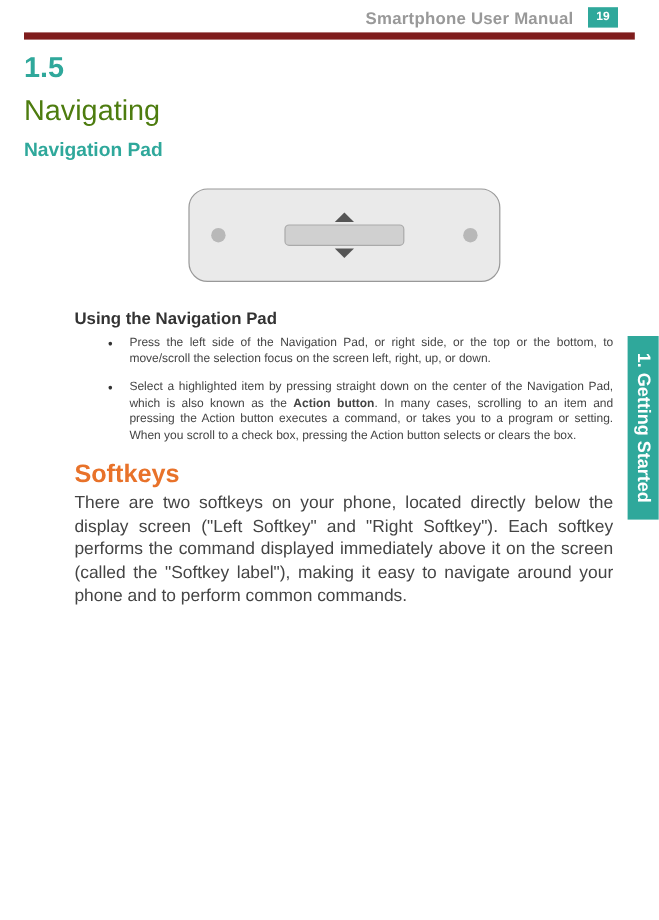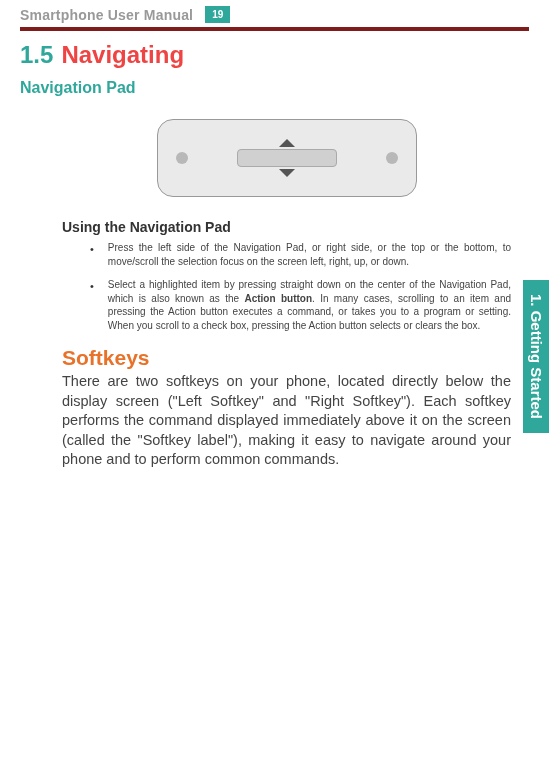--- a/index.html
+++ b/index.html
@@ -10,23 +10,24 @@
     body {
       width: 549px;
       height: 767px;
       font-family: Arial, Helvetica, sans-serif;
       background: #ffffff;
       position: relative;
       overflow: hidden;
     }
     .header-bar {
       display: flex;
+      justify-content: flex-end;
       align-items: center;
       padding: 6px 14px 4px 0;
-      border-bottom: 4px solid #7f1d1d;
+      border-bottom: 6px solid #7f1d1d;
       margin: 0 20px 2px 20px;
     }
     .header-title {
       font-size: 14px;
       font-weight: bold;
       color: #999;
       letter-spacing: 0.2px;
     }
     .page-number-box {
       background: #2fa89b;
@@ -37,30 +38,31 @@
       margin-left: 12px;
     }
     .content {
       padding: 8px 38px 0 20px;
     }
     .section-row {
       display: flex;
       align-items: flex-start;
       gap: 8px;
       margin-bottom: 10px;
+      flex-direction: column;
     }
     .section-number {
       font-size: 24px;
       font-weight: bold;
       color: #2fa89b;
     }
     .section-title {
       font-size: 24px;
-      font-weight: bold;
-      color: #ef4444;
+      font-weight: normal;
+      color: #4d7c0f;
     }
     .body-text {
       font-size: 14.5px;
       color: #444;
       line-height: 1.35;
       text-align: justify;
       margin-left: 42px;
       margin-bottom: 14px;
     }
     .subhead {

